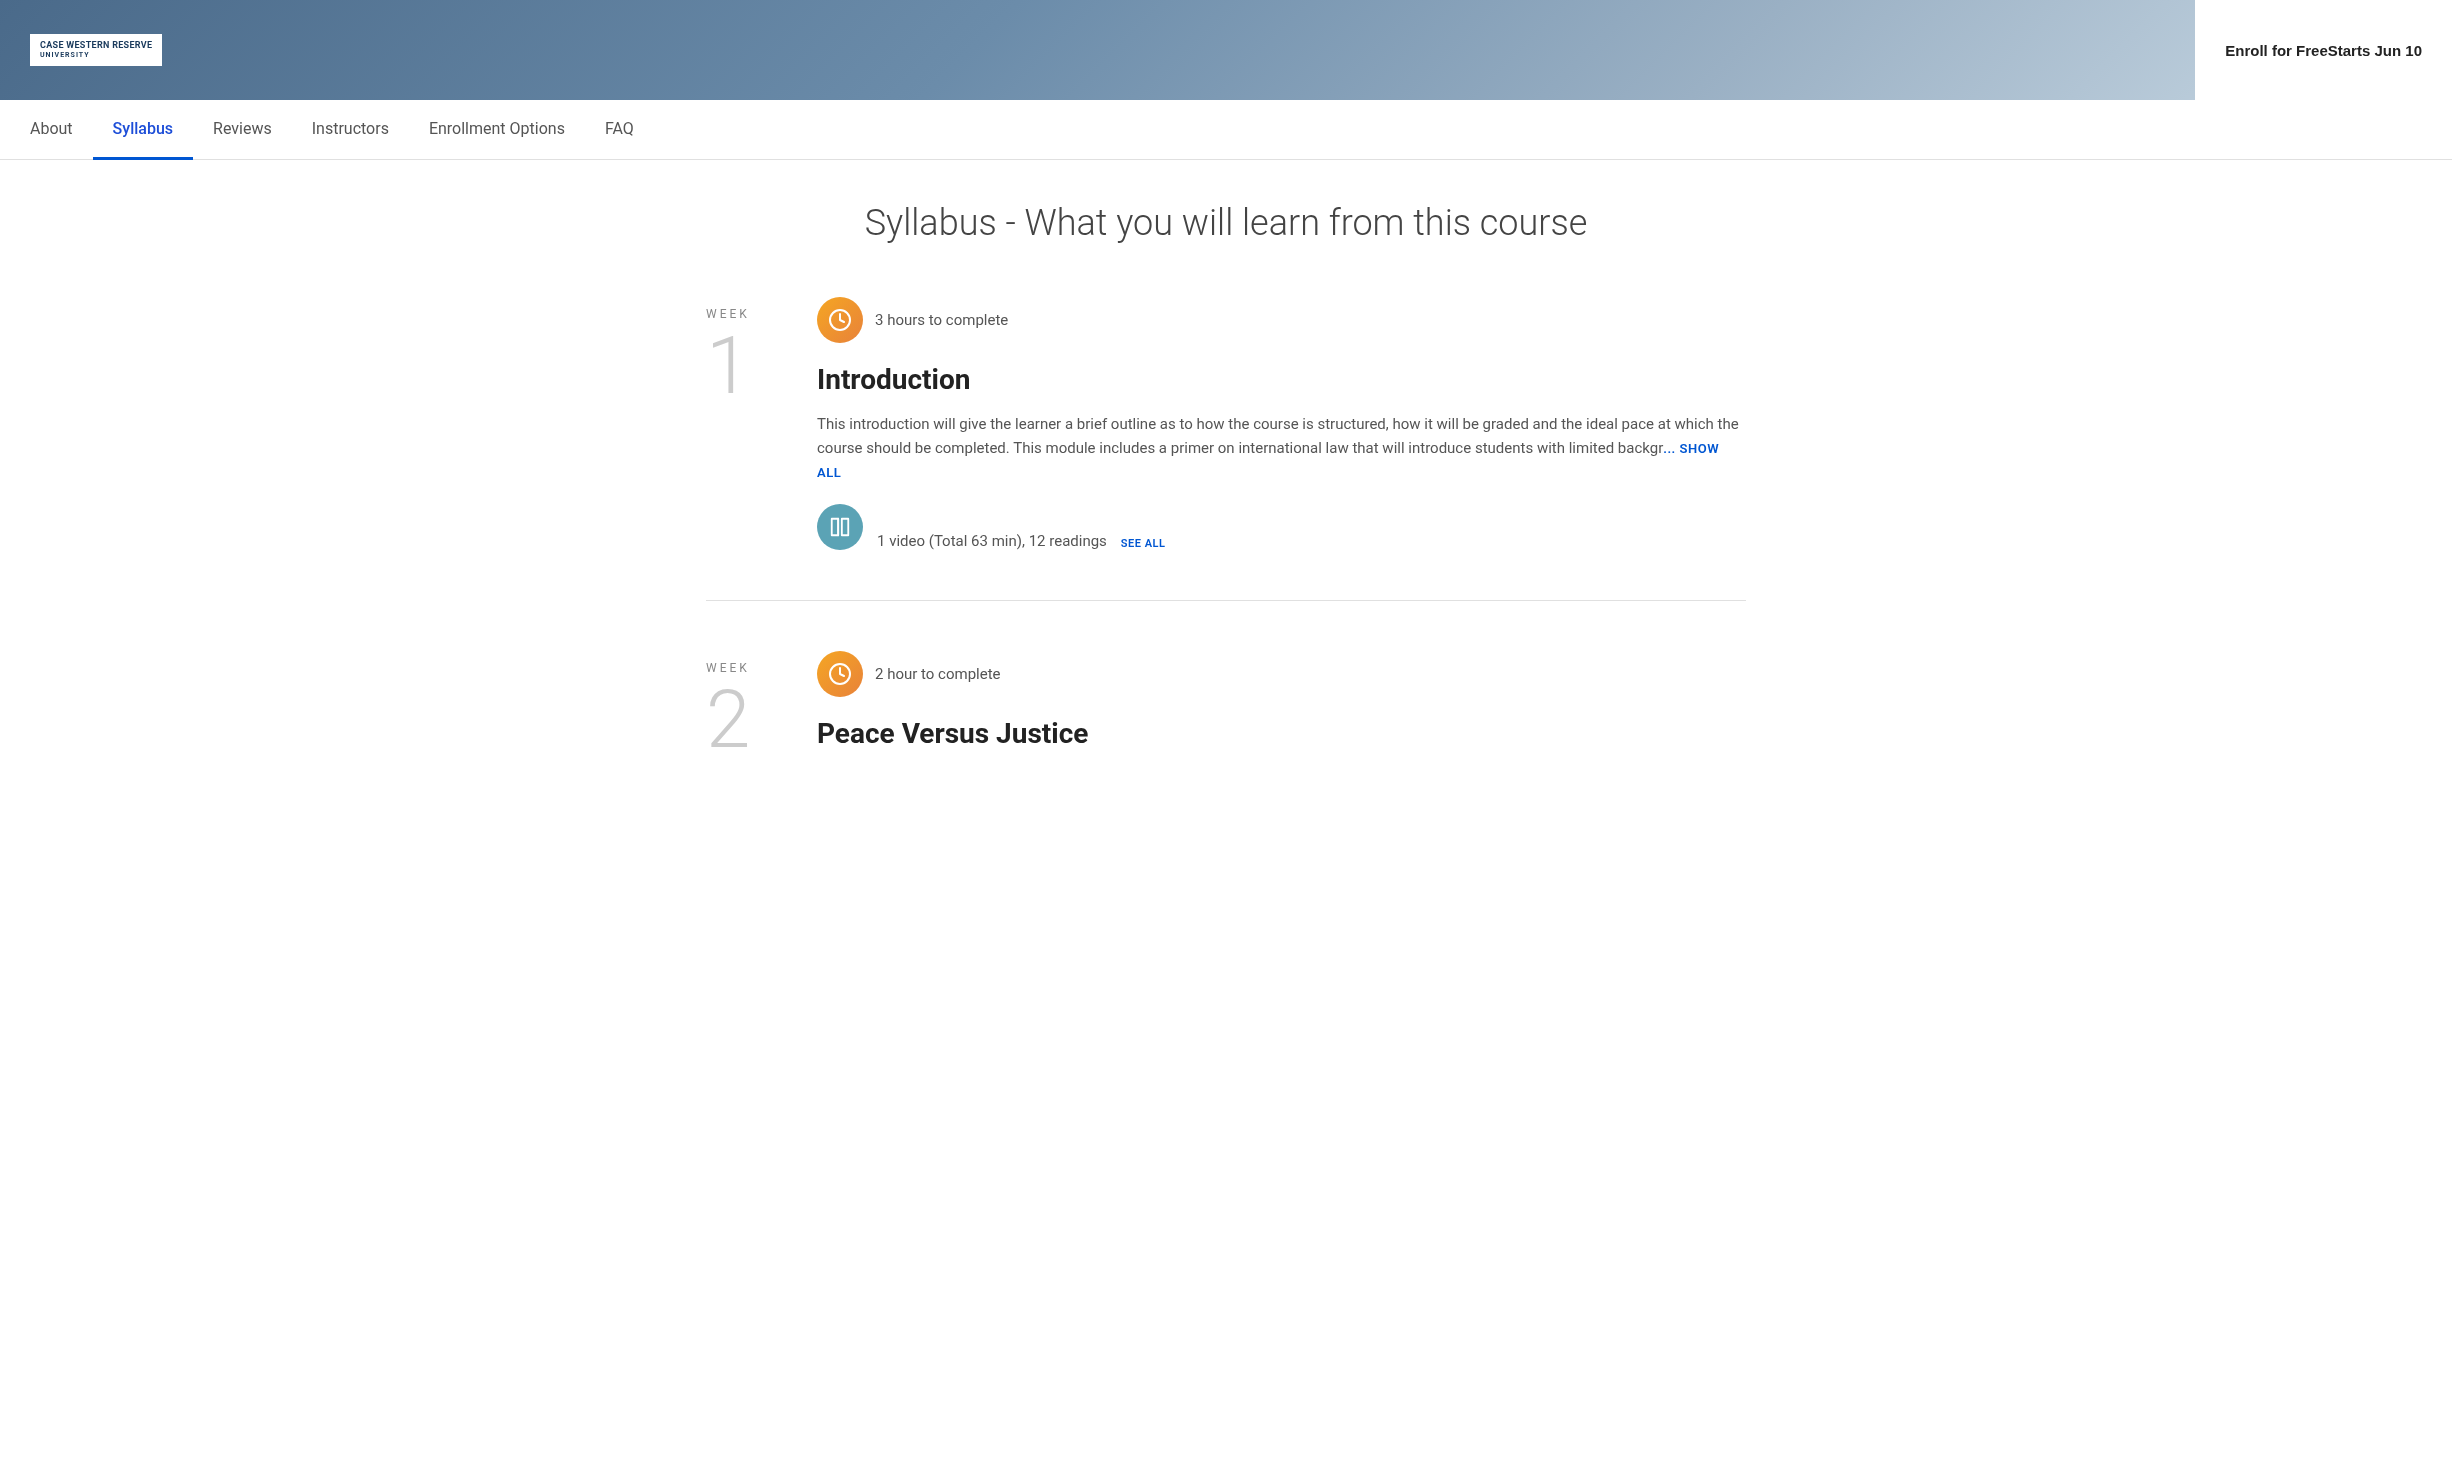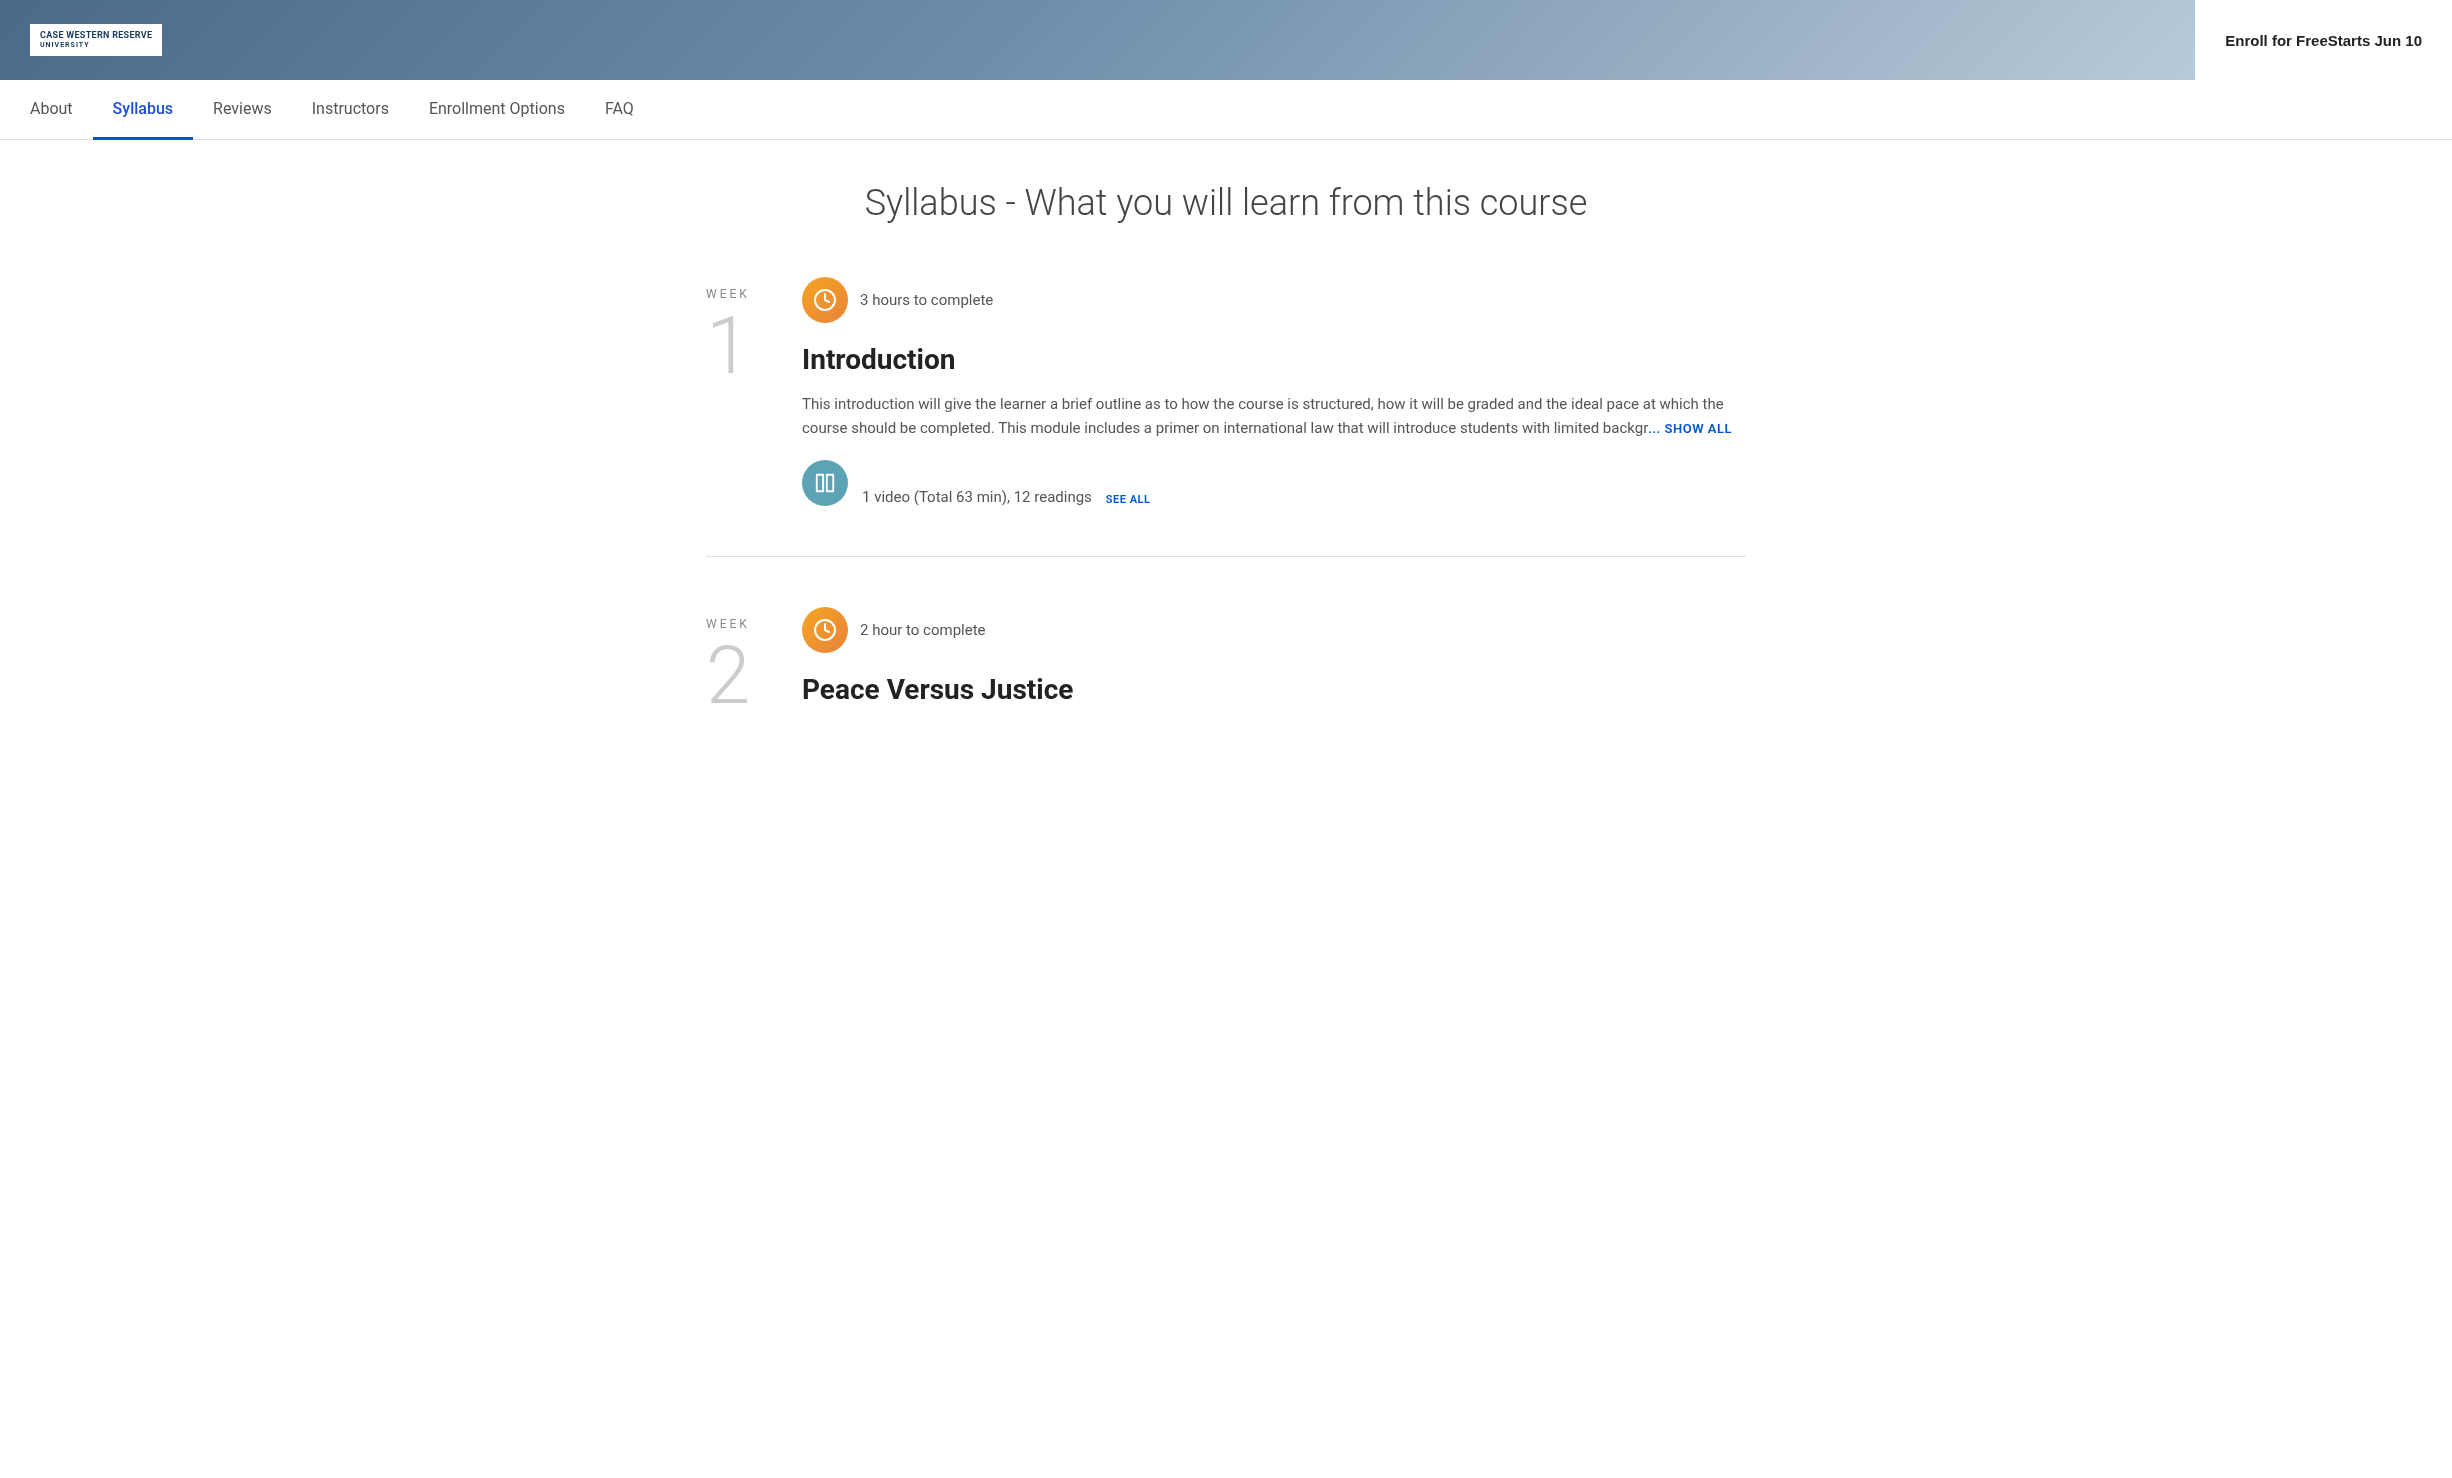--- a/index.html
+++ b/index.html
@@ -10,21 +10,21 @@
 
     body {
       font-family: -apple-system, BlinkMacSystemFont, 'Segoe UI', Roboto, Arial, sans-serif;
       background: #fff;
       color: #333;
     }
 
     
     .header {
       background: linear-gradient(135deg, #4a6a8a 0%, #6b8caa 40%, #9ab0c4 70%, #c8d8e4 100%);
-      height: 80px;
+      height: 100px;
       display: flex;
       align-items: center;
       padding: 0 30px;
       position: relative;
     }
 
     .logo-container {
       display: flex;
       align-items: center;
     }
@@ -124,21 +124,21 @@
       font-size: 36px;
       font-weight: 300;
       color: #444;
       margin-bottom: 50px;
       line-height: 1.3;
     }
 
     
     .week-section {
       display: flex;
-      gap: 16px;
+      gap: 31px;
       margin-bottom: 0;
     }
 
     .week-label-col {
       min-width: 80px;
       display: flex;
       flex-direction: column;
       align-items: flex-start;
       padding-top: 10px;
     }

